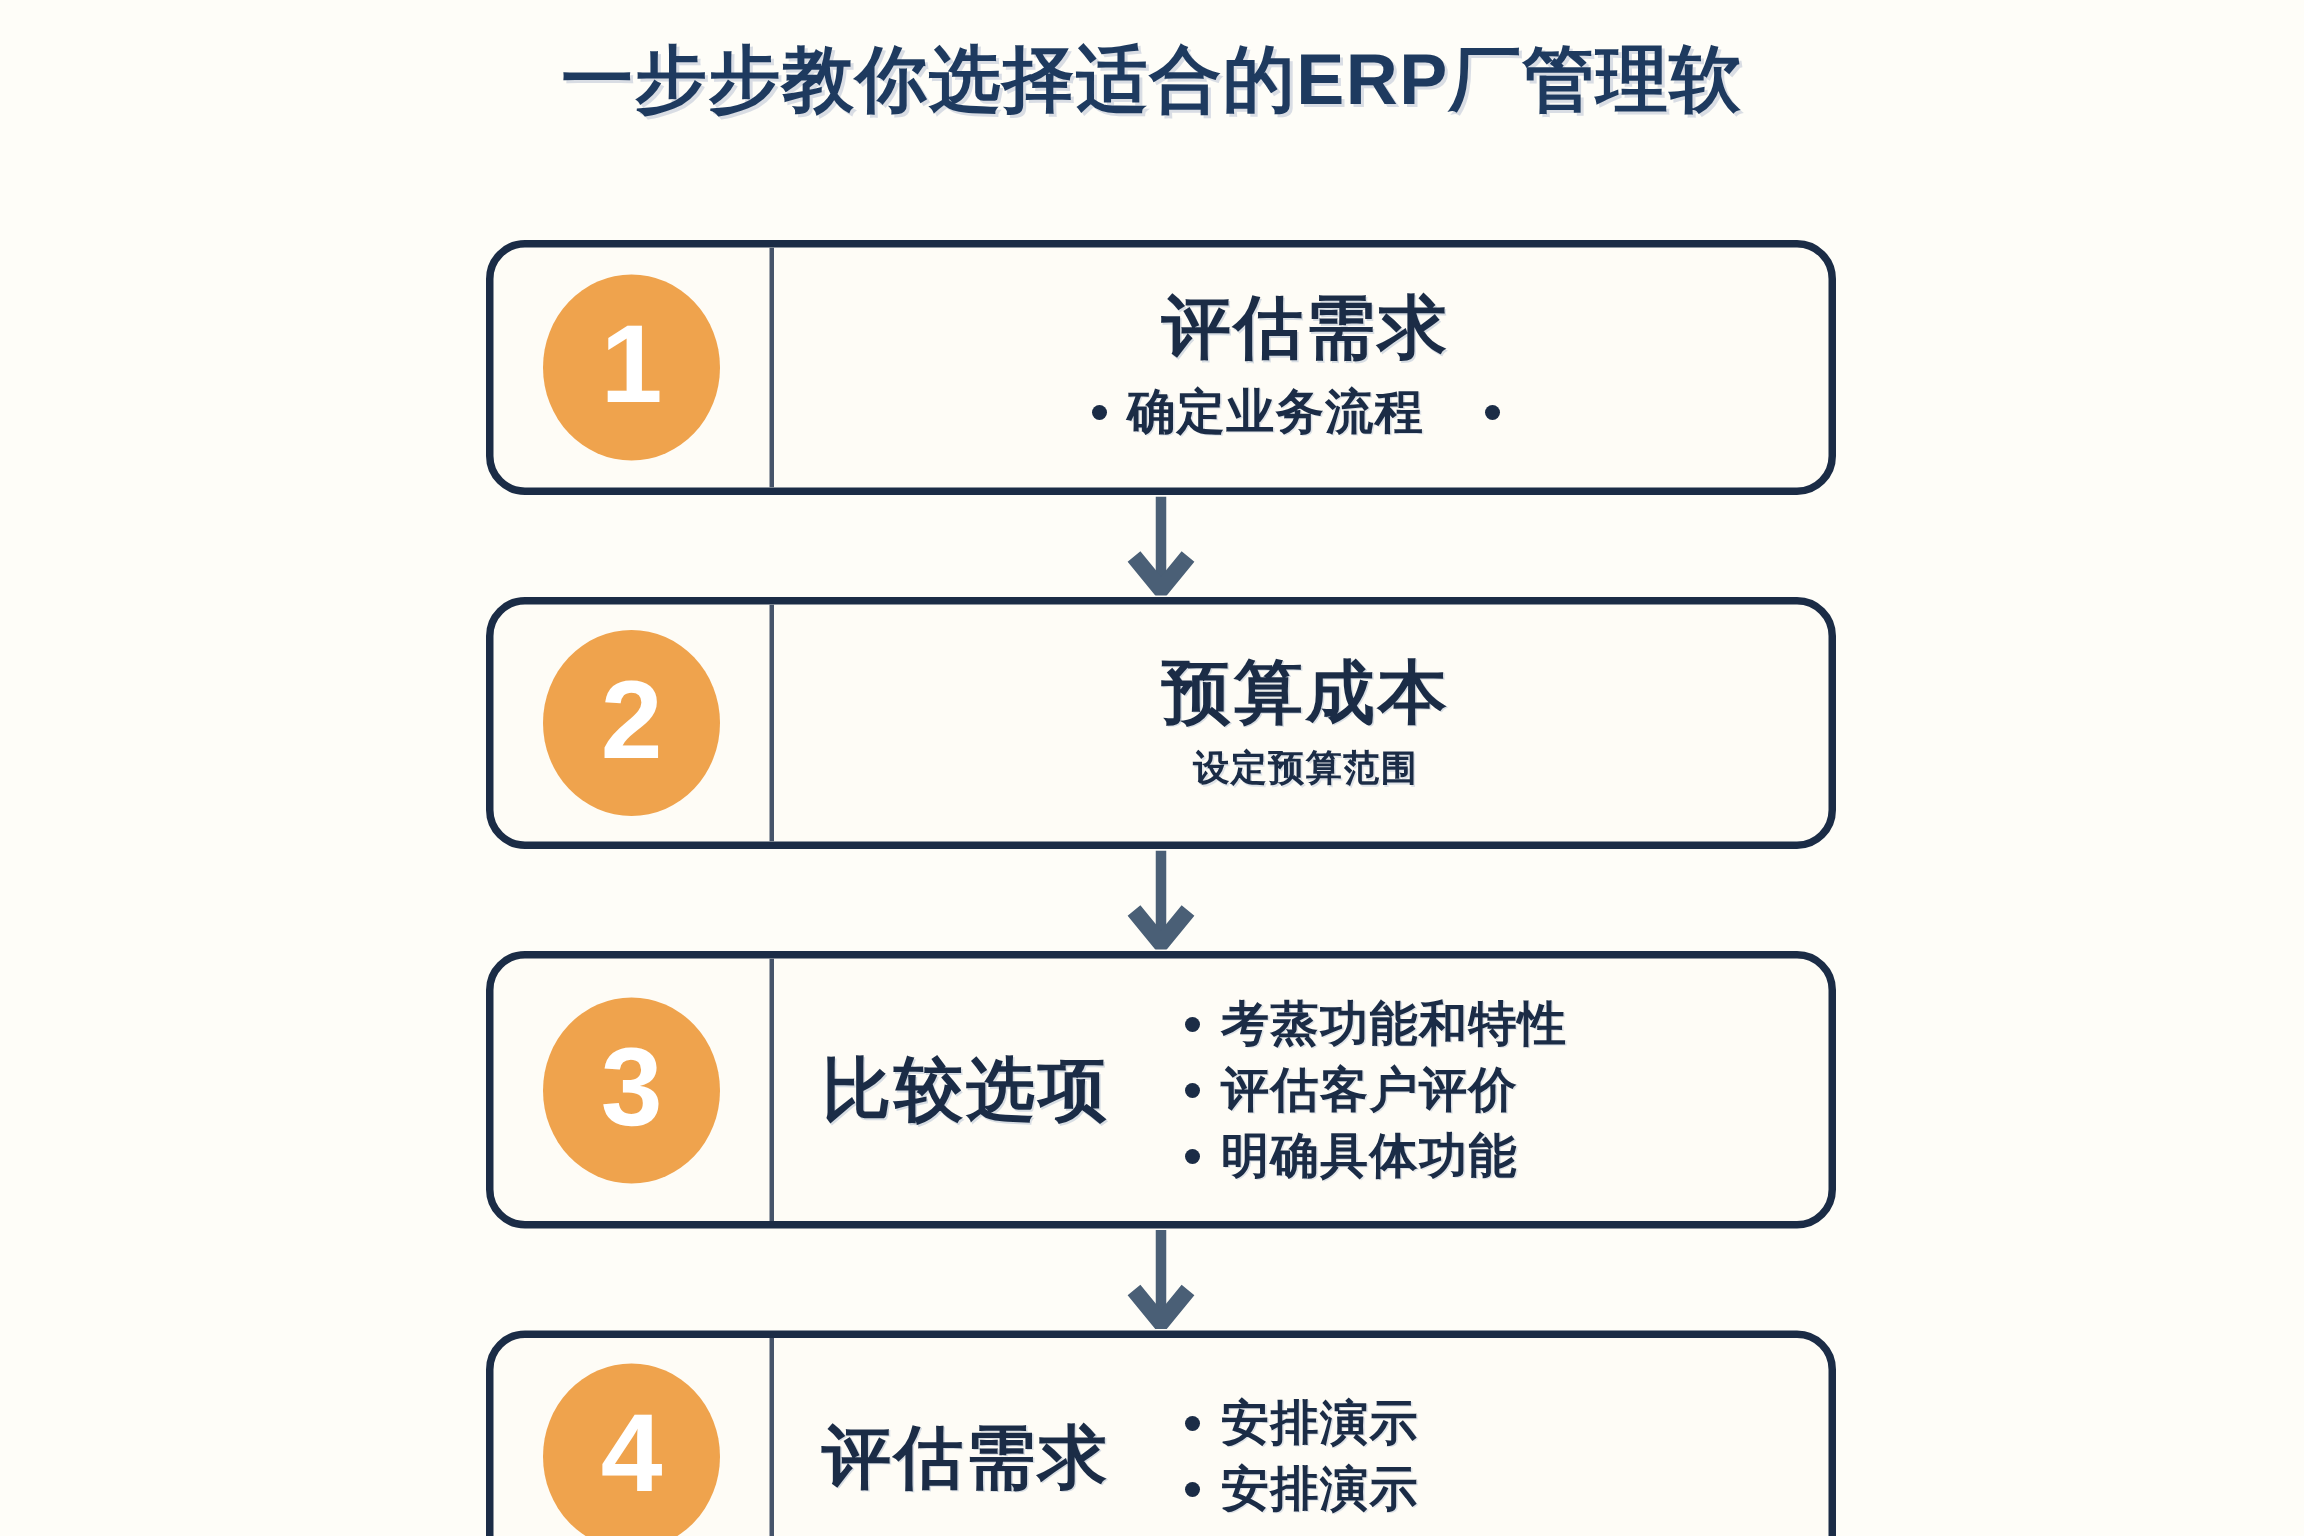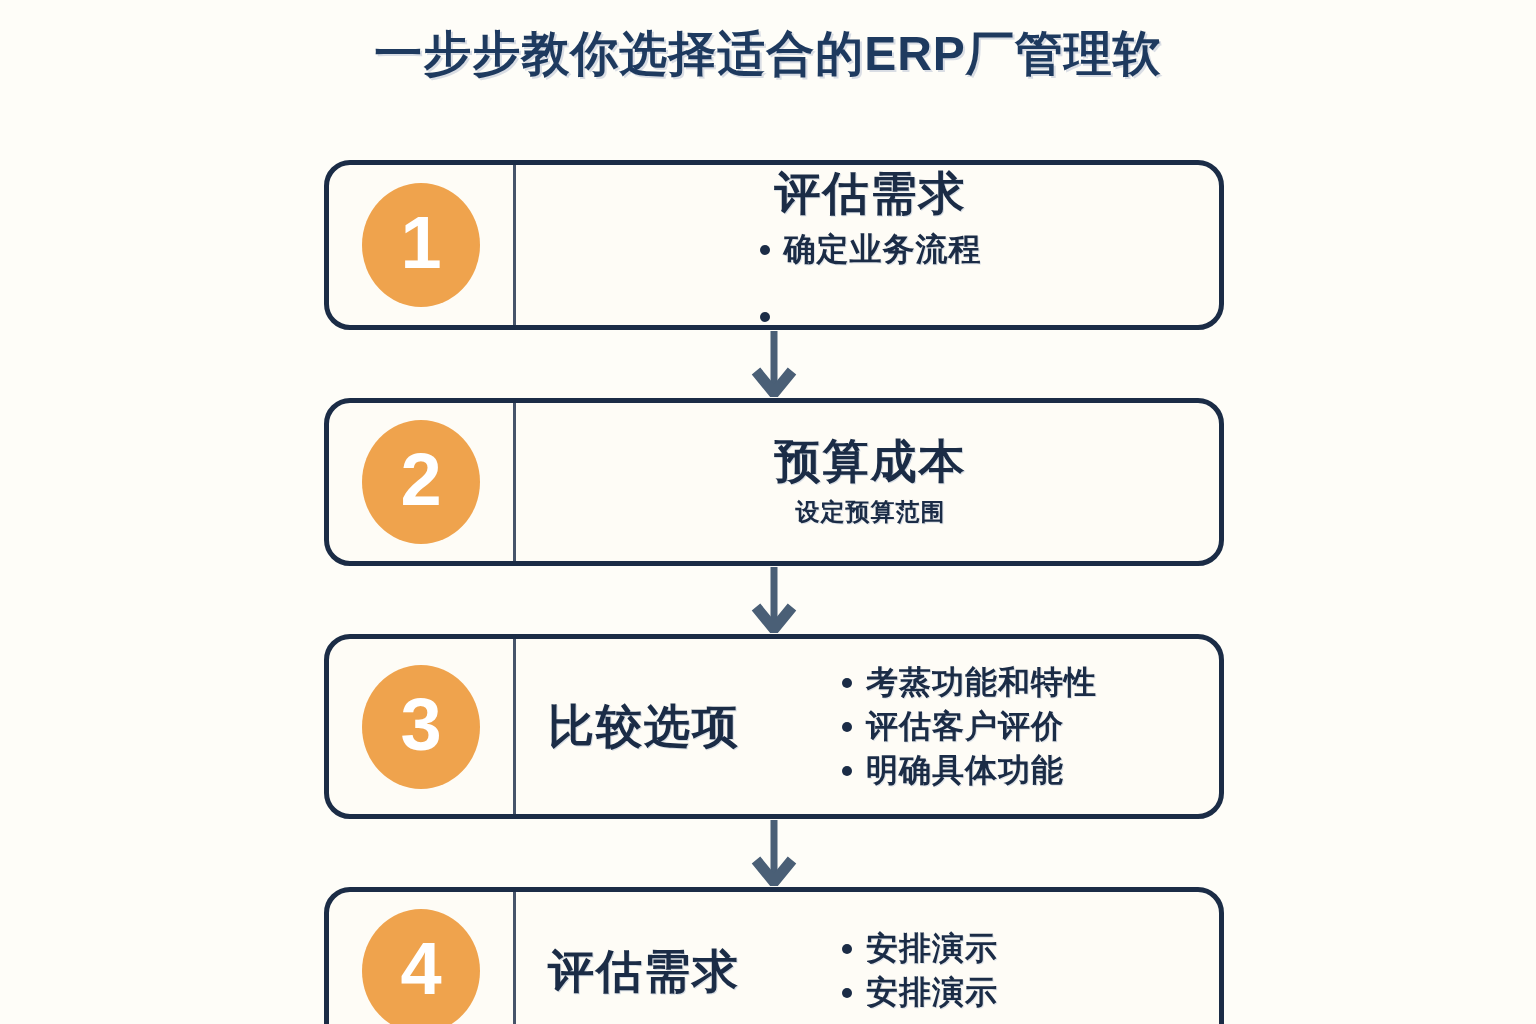--- a/index.html
+++ b/index.html
@@ -103,25 +103,25 @@
   .step-head {
     font-size: 46px;
     font-weight: 700;
     color: #1b2c46;
     letter-spacing: 2px;
     line-height: 1.1;
     text-shadow: 1px 1px 0 rgba(205,212,222,0.8);
     white-space: nowrap;
   }
   .content-col.stacked .step-head { margin-bottom: 10px; }
-  .content-col.side .step-head { margin-right: 102px; }
+  .content-col.side .step-head { margin-right: 50px; }
 
   .bullets-inline {
     display: flex;
-    flex-direction: column;
+    flex-direction: row;
     gap: 40px;
   }
   .bullets-stack {
     display: flex;
     flex-direction: column;
   }
   .bullet {
     display: flex;
     align-items: center;
     font-size: 32px;

